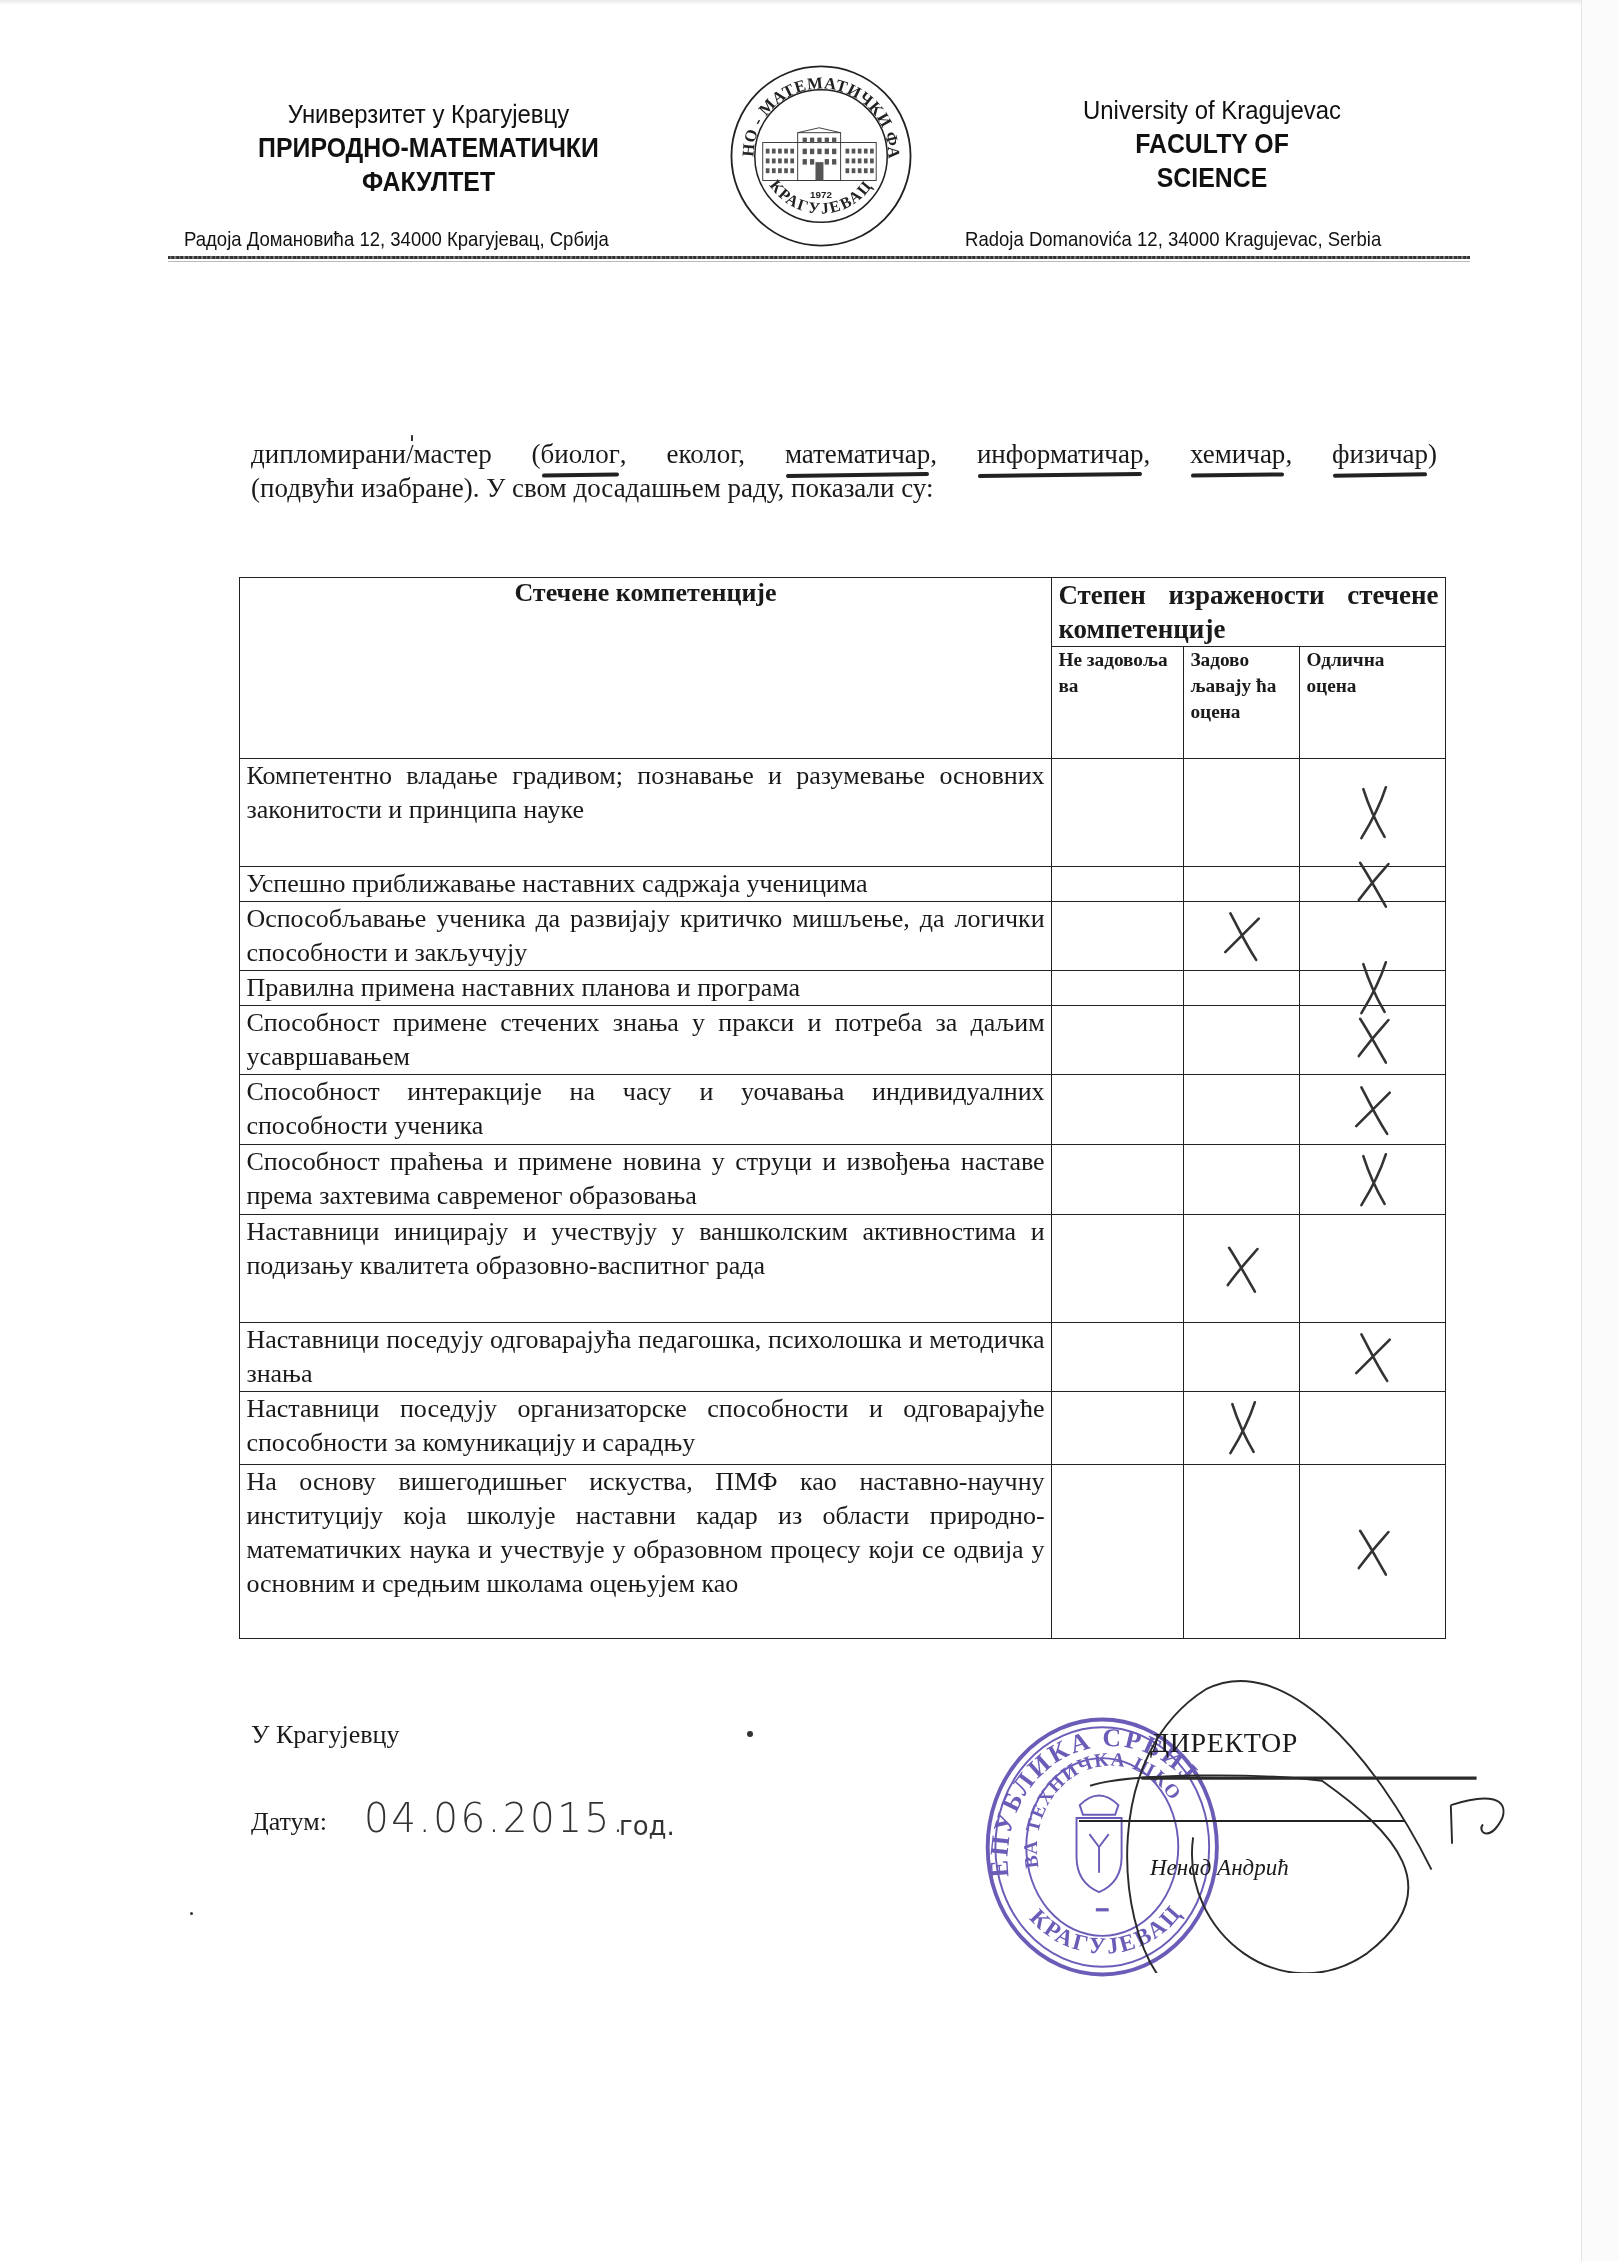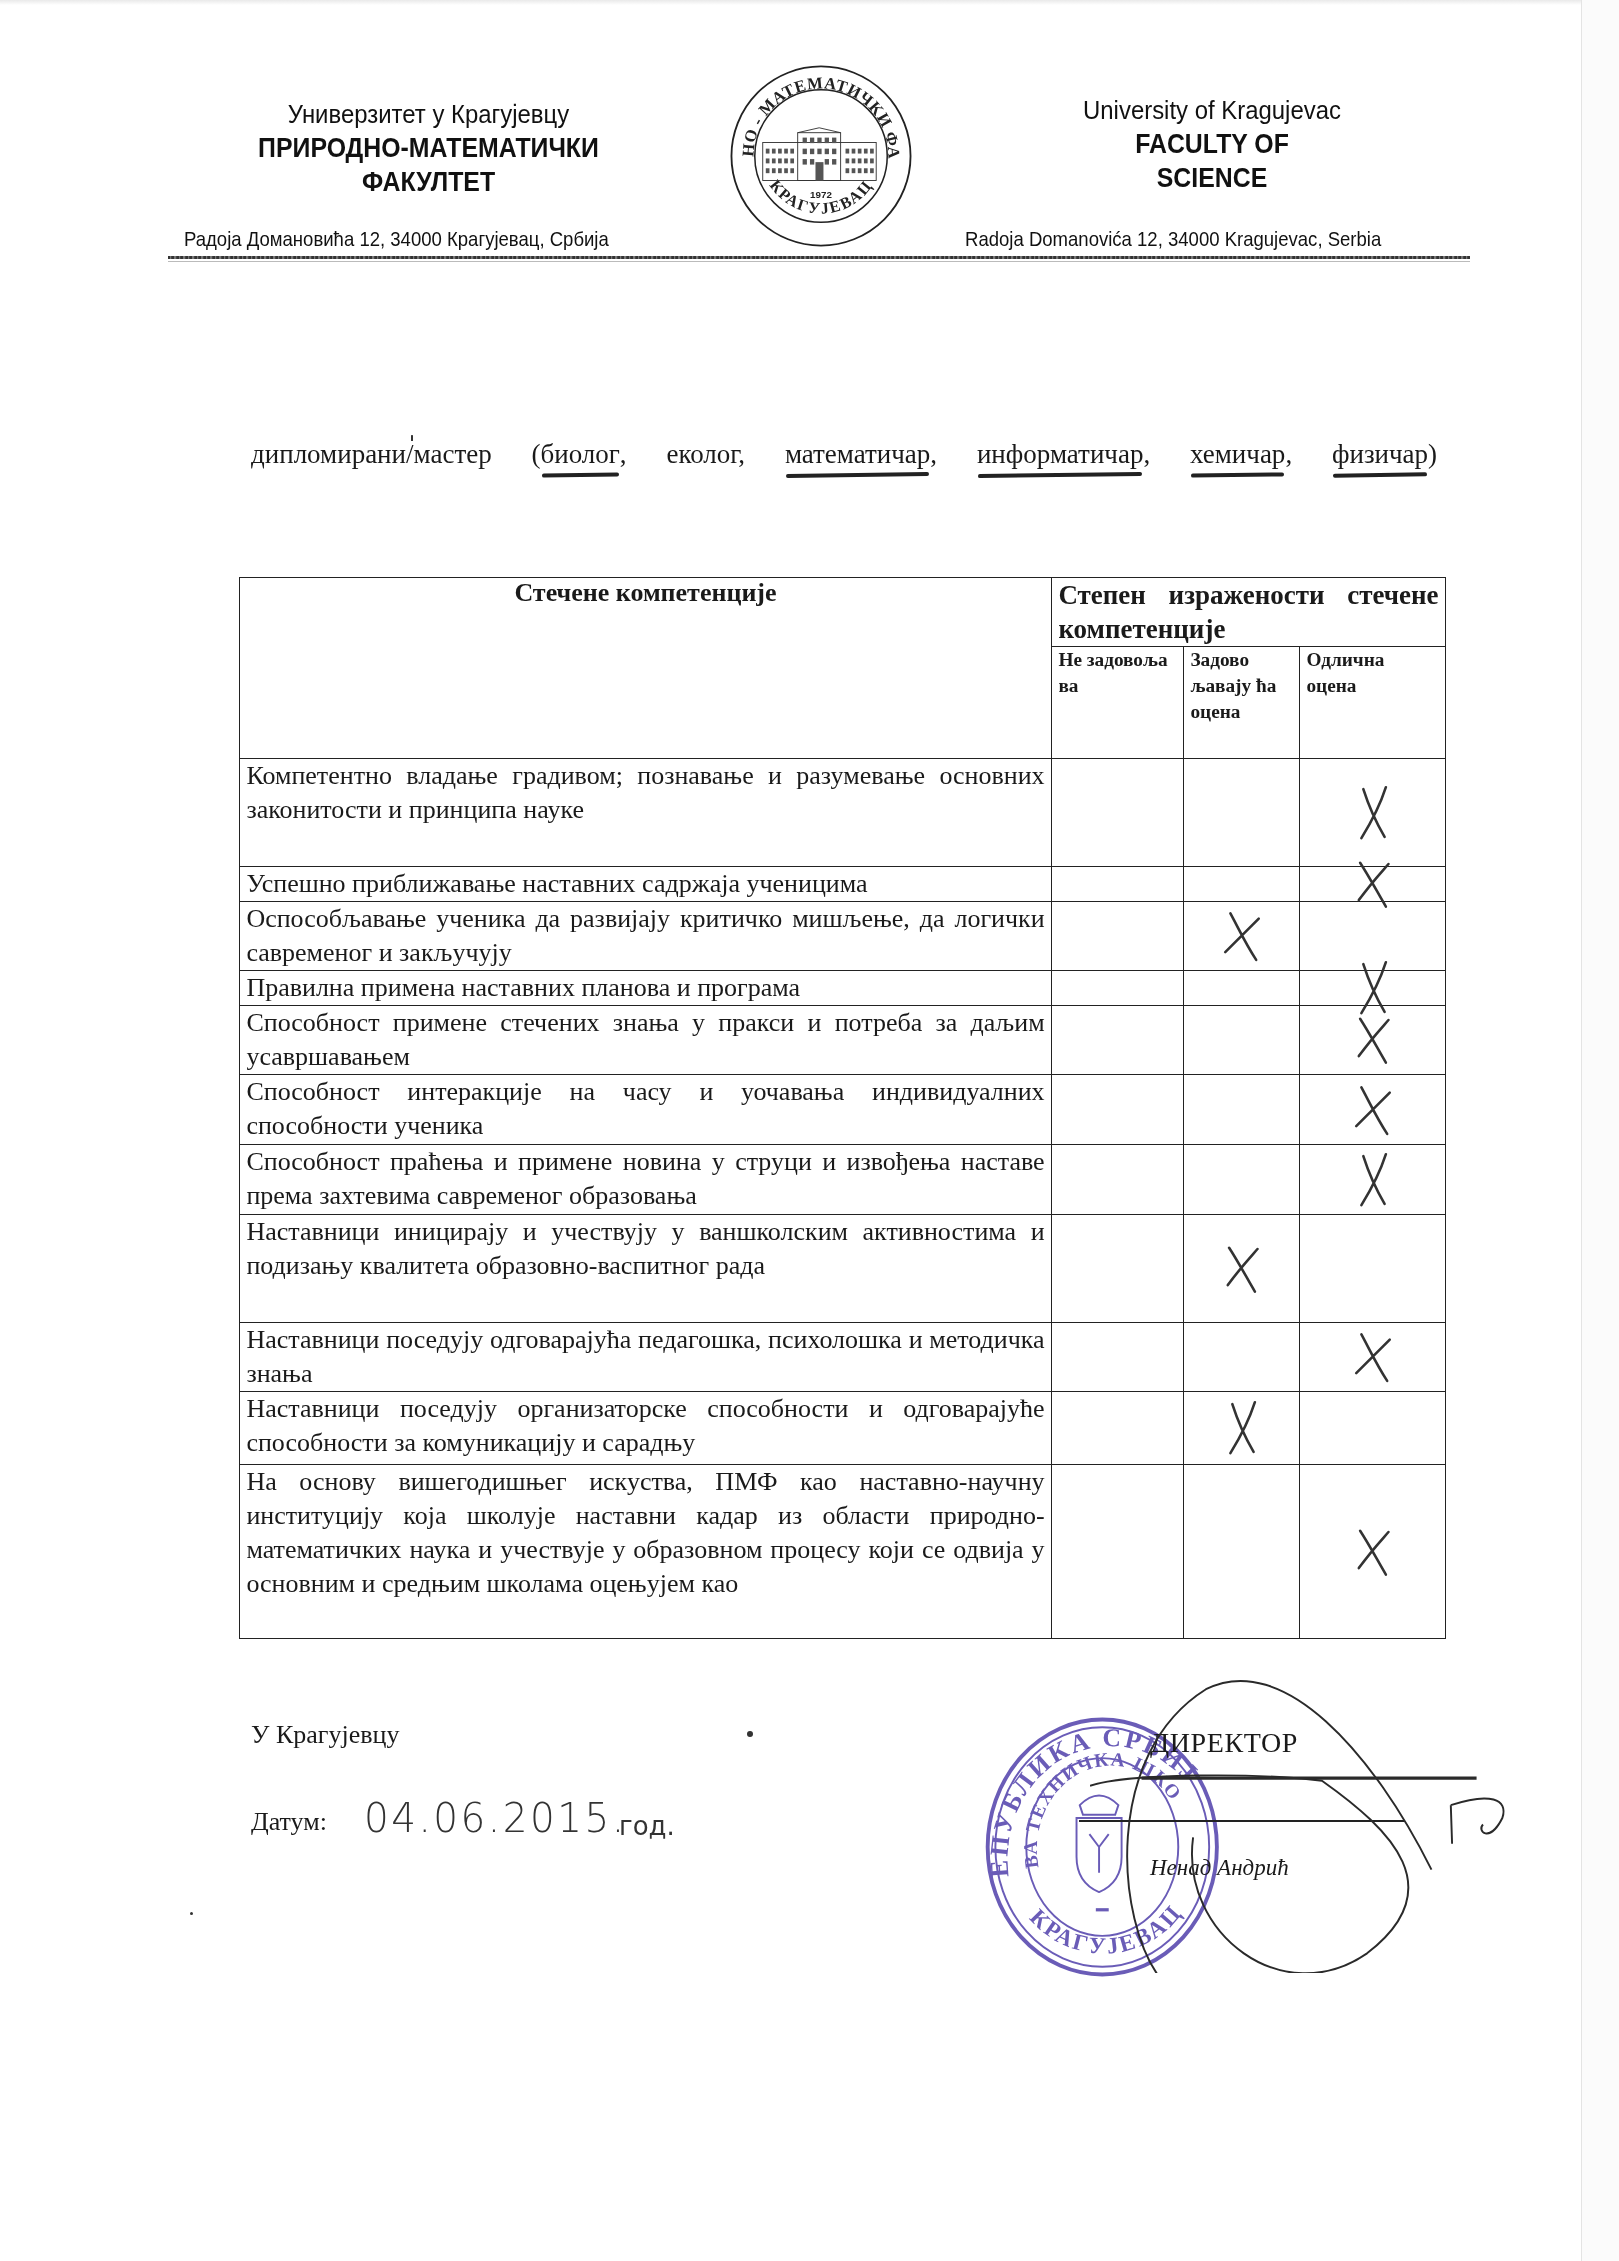--- a/index.html
+++ b/index.html
@@ -174,20 +174,21 @@
 
 <div class="hdr-addr left">Радоја Домановића 12, 34000 Крагујевац, Србија</div>
 <div class="hdr-addr right">Radoja Domanovića 12, 34000 Kragujevac, Serbia</div>
 <div class="hdr-rule"></div>
 <div class="hdr-rule2"></div>
 
 <div class="intro">
   <div id="profLine" style="text-align:justify;text-align-last:justify;">
     <span>дипломирани/мастер (</span><span id="profList"><span class="ul">биолог</span><span>, </span><span class="">еколог</span><span>, </span><span class="ul">математичар</span><span>, </span><span class="ul">информатичар</span><span>, </span><span class="ul">хемичар</span><span>, </span><span class="ul">физичар</span></span><span>)</span>
   </div>
+  <div>(подвући изабране). У свом досадашњем раду,  показали су:</div>
 </div>
 
 <table class="comp">
   <colgroup>
       <col class="c-text">
       <col class="c1">
       <col class="c2">
       <col class="c3">
     </colgroup>
   <thead>
@@ -216,21 +217,21 @@
         <td class="crit">Успешно приближавање наставних садржаја ученицима</td>
         <td class="mark"></td>
         <td class="mark"></td>
         <td class="mark">
           <svg class="xmark" viewBox="0 0 80 90">
             <path d="M20 12 C 35 35, 48 60, 60 80 M 64 14 C 50 30, 36 45, 18 70" fill="none" stroke="#333333" stroke-width="4" stroke-linecap="round"></path>
           </svg>
         </td>
       </tr>
       <tr style="height: 61px;">
-        <td class="crit">Оспособљавање ученика да развијају критичко мишљење, да логички савременог и закључују</td>
+        <td class="crit">Оспособљавање ученика да развијају критичко мишљење, да логички способности и закључују</td>
         <td class="mark"></td>
         <td class="mark">
           <svg class="xmark" viewBox="0 0 80 90">
             <path d="M22 10 C 34 32, 46 58, 62 82 M 66 18 C 48 36, 32 52, 14 70" fill="none" stroke="#333333" stroke-width="4" stroke-linecap="round"></path>
           </svg>
         </td>
         <td class="mark"></td>
       </tr>
       <tr style="height: 29px;">
         <td class="crit">Правилна примена наставних планова и програма</td>

